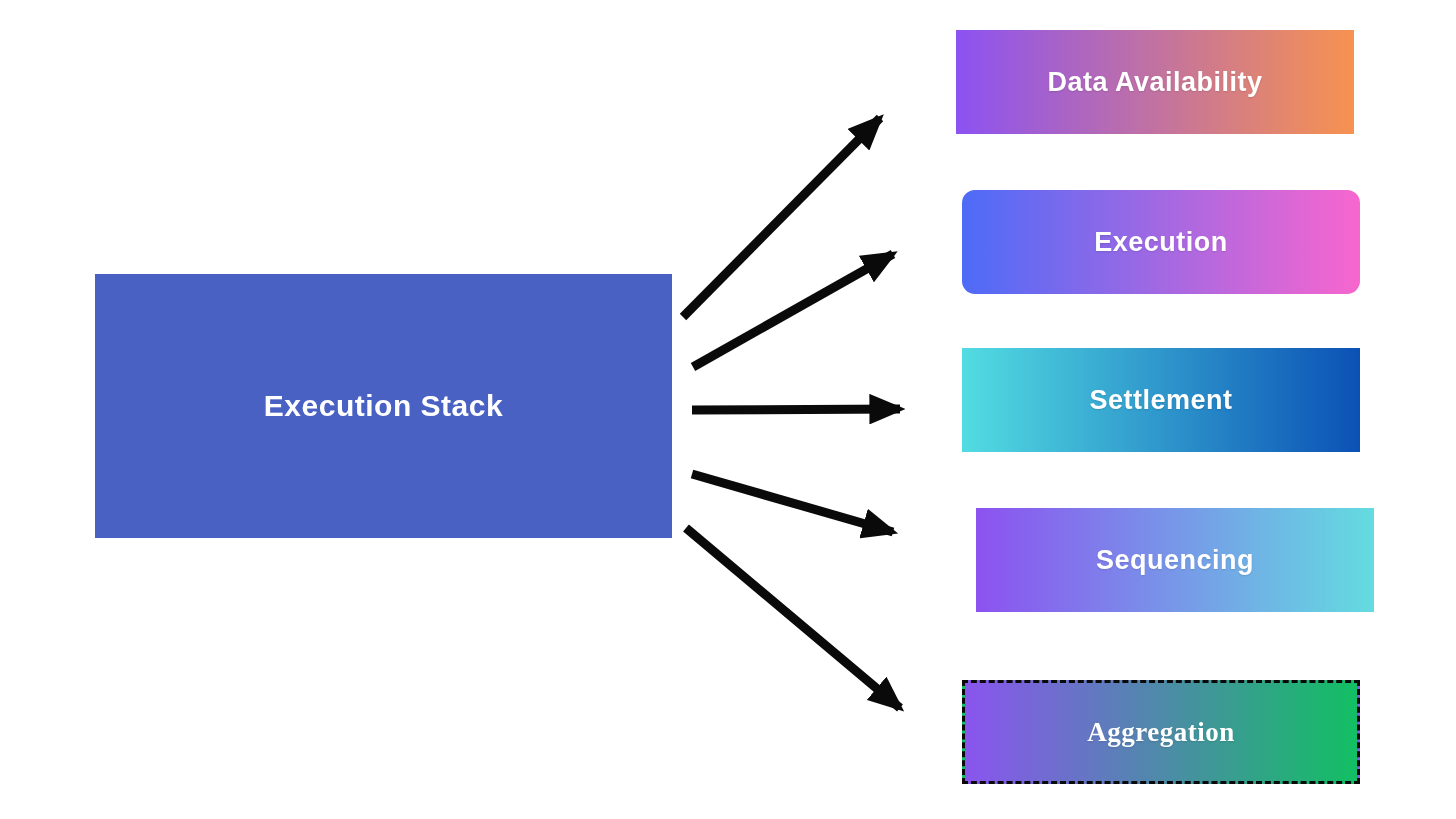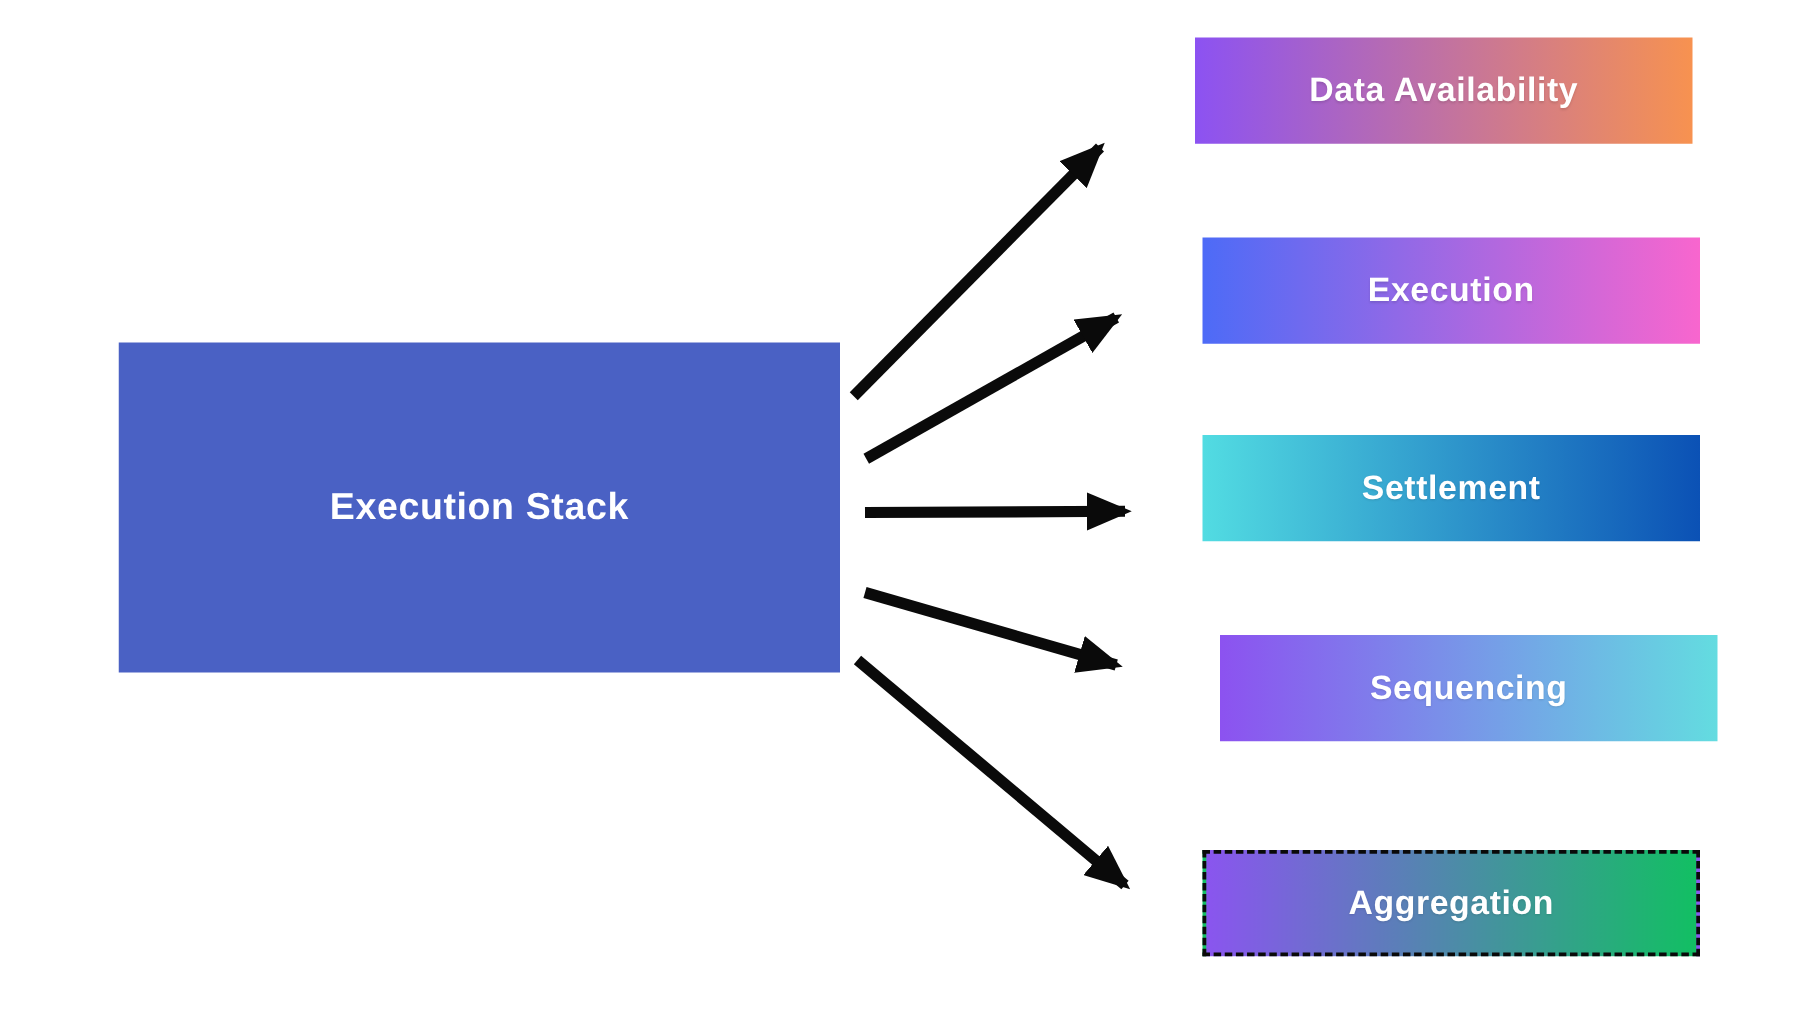--- a/index.html
+++ b/index.html
@@ -20,21 +20,21 @@
     display: flex; align-items: center; justify-content: center;
   }
   .source-label {
     color: #ffffff;
     font-size: 30px;
     font-weight: 700;
     letter-spacing: 0.5px;
   }
   .target-box {
     position: absolute;
-    width: 398px; height: 85px;
+    width: 398px; height: 104px;
     display: flex; align-items: center; justify-content: center;
   }
   .target-label {
     color: #ffffff;
     font-size: 27px;
     font-weight: 700;
     letter-spacing: 0.5px;
     text-shadow: 0 1px 2px rgba(0,0,0,0.12);
   }
   .box-1 { left: 956px; top: 30px; }
@@ -68,29 +68,29 @@
     </svg>
 
   <div class="source-box" style="background: rgb(74, 97, 196);">
     <span class="source-label" style="color: rgb(255, 255, 255);">Execution Stack</span>
   </div>
 
   <div class="target-box box-1" style="background: linear-gradient(90deg, rgb(140, 82, 242), rgb(247, 146, 80));">
     <span class="target-label">Data Availability</span>
   </div>
 
-  <div class="target-box box-2" style="background: linear-gradient(90deg, rgb(77, 107, 247), rgb(248, 102, 206));">
+  <div class="target-box box-2" style="background: linear-gradient(90deg, rgb(77, 107, 247), rgb(248, 102, 206)); border-radius: 13px;">
     <span class="target-label">Execution</span>
   </div>
 
   <div class="target-box box-3" style="background: linear-gradient(90deg, rgb(82, 220, 226), rgb(11, 81, 181));">
     <span class="target-label">Settlement</span>
   </div>
 
   <div class="target-box box-4" style="background: linear-gradient(90deg, rgb(140, 82, 240), rgb(99, 220, 224));">
     <span class="target-label">Sequencing</span>
   </div>
 
-  <div class="target-box box-5" style="background: linear-gradient(90deg, rgb(138, 85, 239), rgb(18, 191, 99)); border: 3px dashed rgb(10, 10, 10);">
+  <div class="target-box box-5" style="background: linear-gradient(90deg, rgb(138, 85, 239), rgb(18, 191, 99)); border: 3px dashed rgb(10, 10, 10); font-family: Liberation Serif, serif;">
     <span class="target-label">Aggregation</span>
   </div>
 
 </div>
 
 </body></html>

